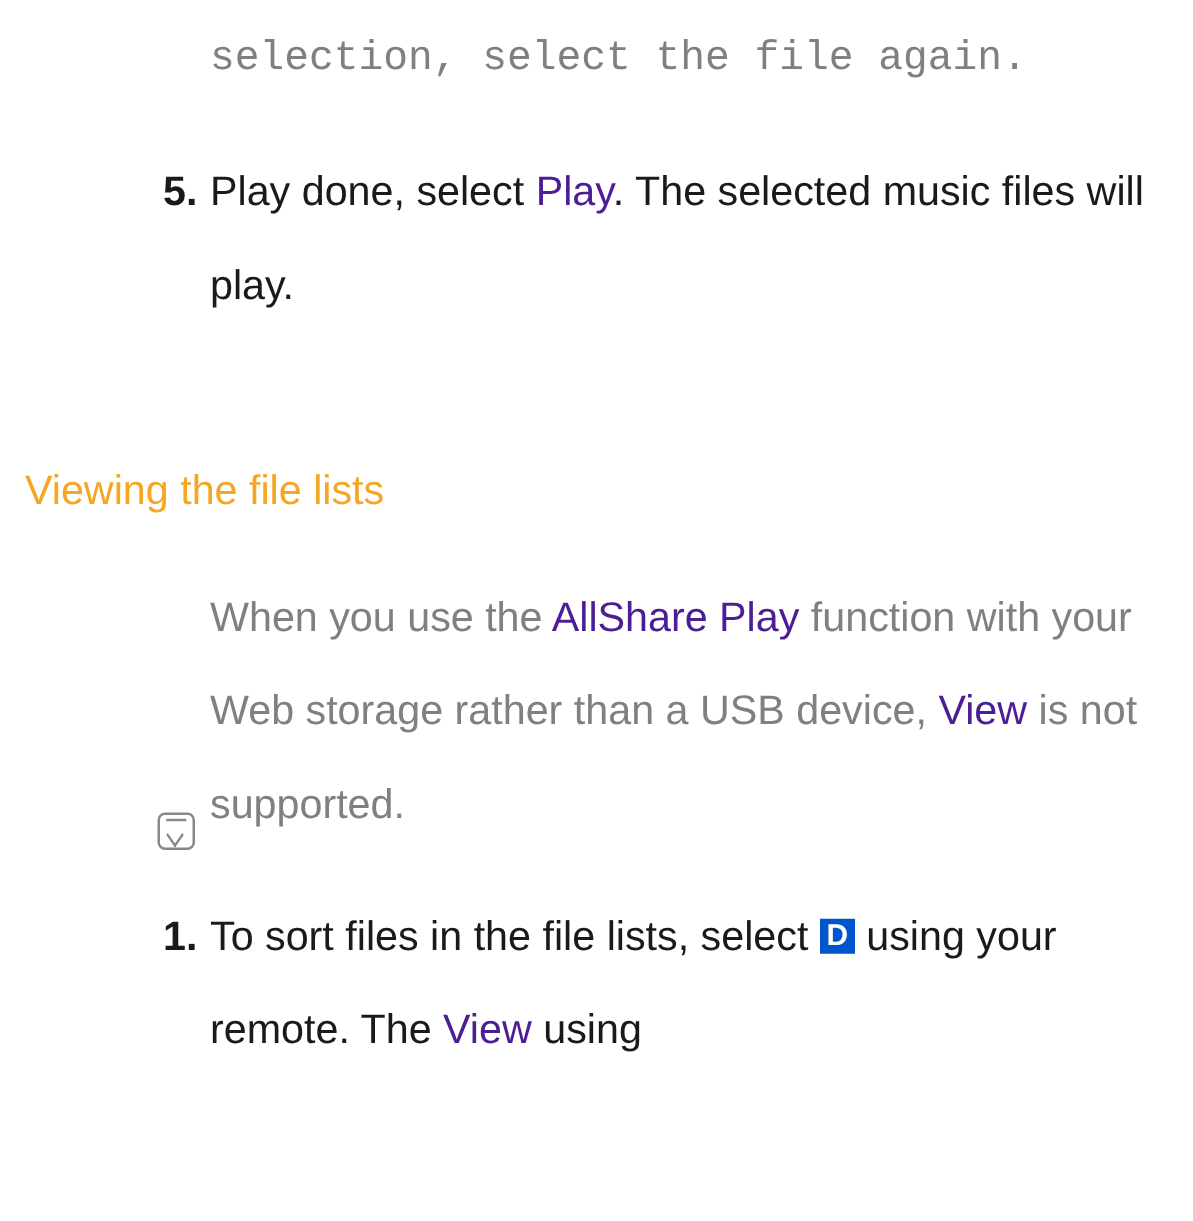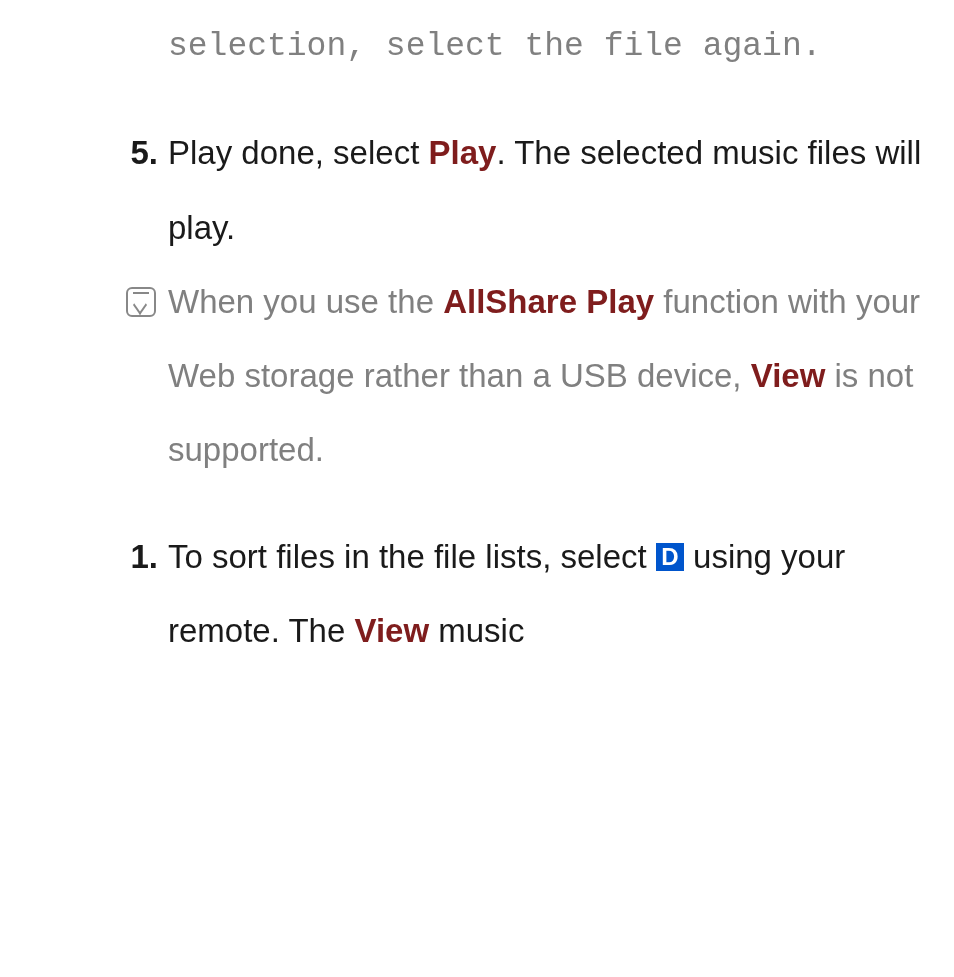--- a/index.html
+++ b/index.html
@@ -48,20 +48,21 @@
     .section-heading {
       color: #f5a623;
       font-size: 33px;
       margin-top: 90px;
       margin-bottom: 28px;
       padding-left: 0;
     }
     .note-item {
       display: flex;
       padding-left: 88px;
+      align-items: flex-end;
     }
     .note-icon-wrap {
       width: 60px;
       flex-shrink: 0;
       display: flex;
       justify-content: flex-end;
       padding-right: 12px;
       padding-top: 22px;
     }
     .note-icon {
@@ -92,22 +93,21 @@
       height: 10px;
       border-left: 2px solid #888;
       border-bottom: 2px solid #888;
       transform: rotate(-45deg) skew(-10deg, -10deg);
     }
     .note-text {
       flex: 1;
       color: #808080;
     }
     .blue-text {
-      color: #7f1d1d;
-      font-weight: bold;
+      color: #4c1d95;
     }
     .d-button {
       display: inline-flex;
       align-items: center;
       justify-content: center;
       width: 28px;
       height: 28px;
       background: #0055cc;
       color: #ffffff;
       font-weight: bold;
@@ -126,30 +126,31 @@
     <span>selection, select the file again.</span>
   </div>
 
   <div class="step-item step-number-container">
     <div class="step-number">5.</div>
     <div class="step-text">
       <span>Play done, select </span><span class="blue-text">Play</span><span>. The selected music files will play.</span>
     </div>
   </div>
 
+  <div class="section-heading">Viewing the file lists</div>
 
   <div class="note-item">
     <div class="note-icon-wrap">
       <span class="note-icon"></span>
     </div>
     <div class="note-text">
       <span>When you use the </span><span class="blue-text">AllShare Play</span><span> function with your Web storage rather than a USB device, </span><span class="blue-text">View</span><span> is not supported.</span>
     </div>
   </div>
 
   <div class="step-item step-number-container">
     <div class="step-number">1.</div>
     <div class="step-text">
-      <span>To sort files in the file lists, select </span><span class="d-button">D</span><span> using your remote. The </span><span class="blue-text">View</span><span> music</span>
+      <span>To sort files in the file lists, select </span><span class="d-button">D</span><span> using your remote. The </span><span class="blue-text">View</span><span> using</span>
     </div>
   </div>
 
 </div>
 
 </body></html>

